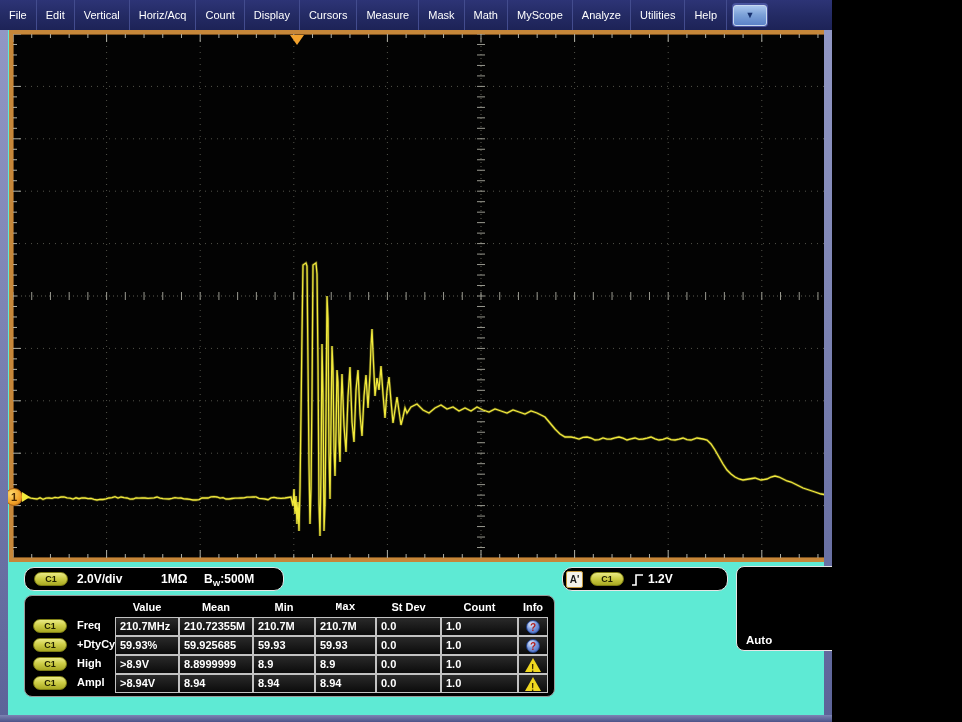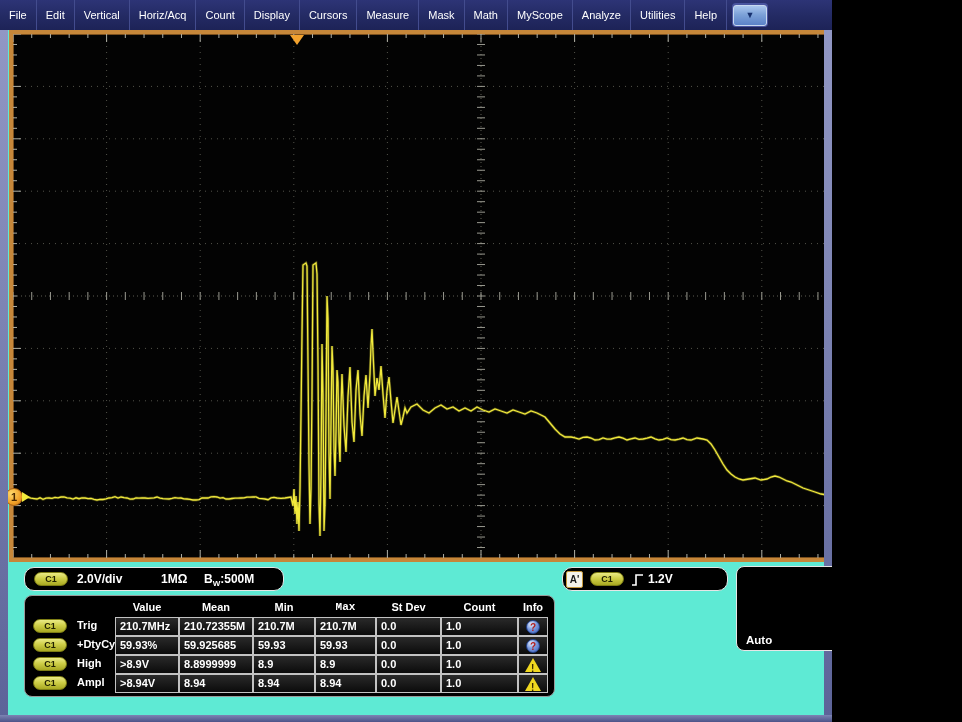--- a/index.html
+++ b/index.html
@@ -531,21 +531,21 @@
 
   <div class="meas-header" style="left: 90px; width: 64px;">Value</div>
       <div class="meas-header" style="left: 154px; width: 74px;">Mean</div>
       <div class="meas-header" style="left: 228px; width: 62px;">Min</div>
       <div class="meas-header" style="left: 290px; width: 61px; font-family: Liberation Mono, monospace;">Max</div>
       <div class="meas-header" style="left: 351px; width: 65px;">St Dev</div>
       <div class="meas-header" style="left: 416px; width: 77px;">Count</div>
       <div class="meas-header" style="left: 493px; width: 30px;">Info</div>
       <div class="meas-row" style="top: 21px;">
         <span class="c1-badge">C1</span>
-        <span class="meas-name">Trig</span>
+        <span class="meas-name">Freq</span>
         <div class="meas-cell" style="left: 90px; width: 64px;">210.7MHz</div>
         <div class="meas-cell" style="left: 154px; width: 74px;">210.72355M</div>
         <div class="meas-cell" style="left: 228px; width: 62px;">210.7M</div>
         <div class="meas-cell" style="left: 290px; width: 61px;">210.7M</div>
         <div class="meas-cell" style="left: 351px; width: 65px;">0.0</div>
         <div class="meas-cell" style="left: 416px; width: 77px;">1.0</div>
         <div class="meas-cell info-cell" style="left: 493px; width: 30px;">
           <div class="icon-question">?</div>
         </div>
       </div>

